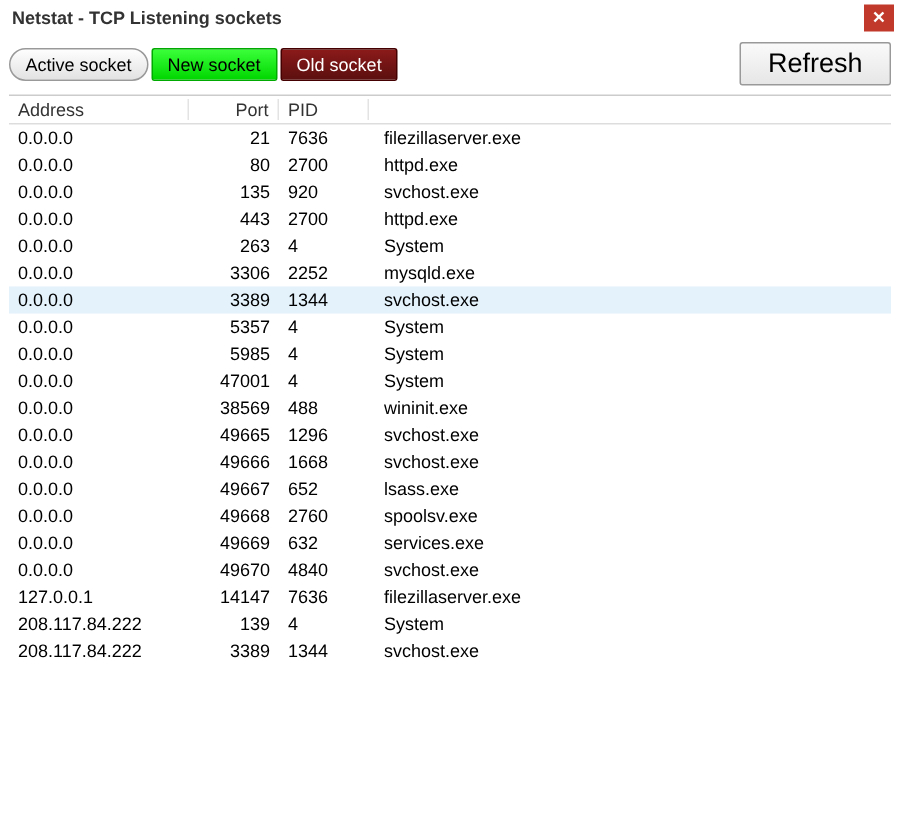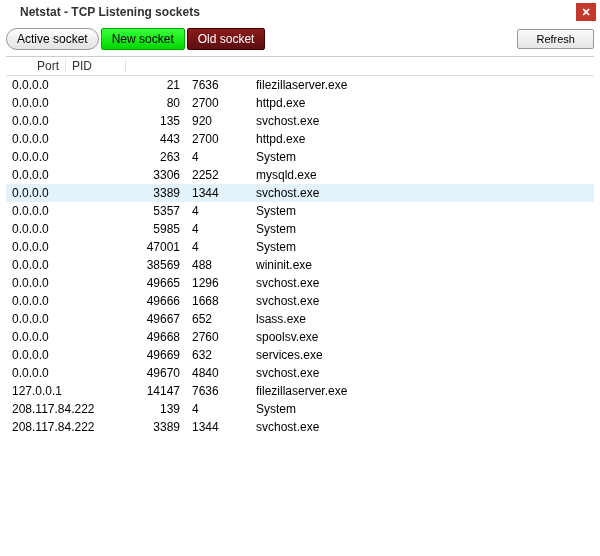--- a/index.html
+++ b/index.html
@@ -11,21 +11,21 @@
     font-size: 12px;
     background: #ffffff;
     color: #000000;
     overflow: hidden;
   }
   .titlebar {
     height: 24px;
     display: flex;
     align-items: center;
     justify-content: space-between;
-    padding: 0 0 0 20px;
+    padding: 0 0 0 8px;
     font-weight: bold;
     color: #333;
   }
   .close-btn {
     width: 20px;
     height: 18px;
     background: #c0392b;
     color: #fff;
     display: flex;
     align-items: center;
@@ -48,21 +48,21 @@
     background: linear-gradient(#fefefe, #e6e6e6);
     cursor: pointer;
     border-radius: 2px;
   }
   .tab-btn.active    { background: linear-gradient(#fefefe, #e2e2e2); border-radius: 11px; }
   .tab-btn.newsock   { background: linear-gradient(#3aff3a, #00d600); border-color: #0a0; color: #000; }
   .tab-btn.oldsock   { background: linear-gradient(#8b1a1a, #5c0f0f); border-color: #400; color: #fff; }
   .spacer { flex: 1; }
   .refresh-btn {
     padding: 3px 18px;
-    font-size: 11px;
+    font-size: 18px;
     border: 1px solid #999;
     background: linear-gradient(#fafafa, #e6e6e6);
     cursor: pointer;
     border-radius: 2px;
   }
   .grid {
     border-top: 1px solid #ccc;
     margin: 0 6px;
   }
   .header-row, .data-row {
@@ -95,20 +95,21 @@
 <div class="toolbar">
   <div class="tab-btn active">Active socket</div>
   <div class="tab-btn newsock">New socket</div>
   <div class="tab-btn oldsock">Old socket</div>
   <div class="spacer"></div>
   <div class="refresh-btn">Refresh</div>
 </div>
 
 <div class="grid">
   <div class="header-row">
+    <div class="col address">Address</div>
     <div class="col port">Port</div>
     <div class="col pid">PID</div>
   </div>
   <div id="rows">
       <div class="data-row">
         <div class="col address">0.0.0.0</div>
         <div class="col port">21</div>
         <div class="col pid">7636</div>
         <div class="col name">filezillaserver.exe</div>
       </div>

